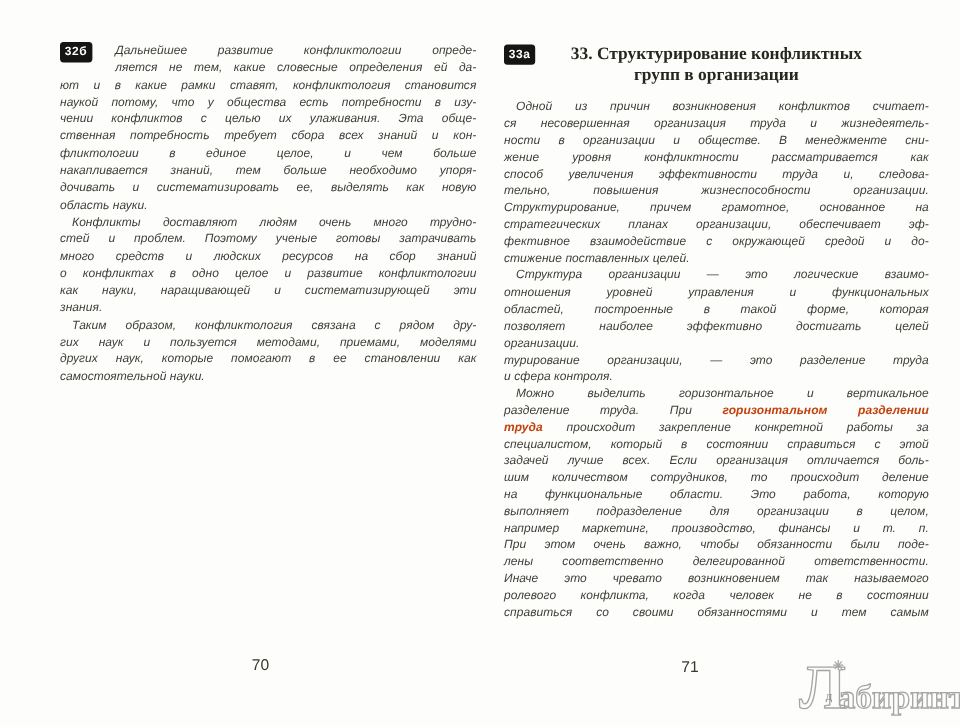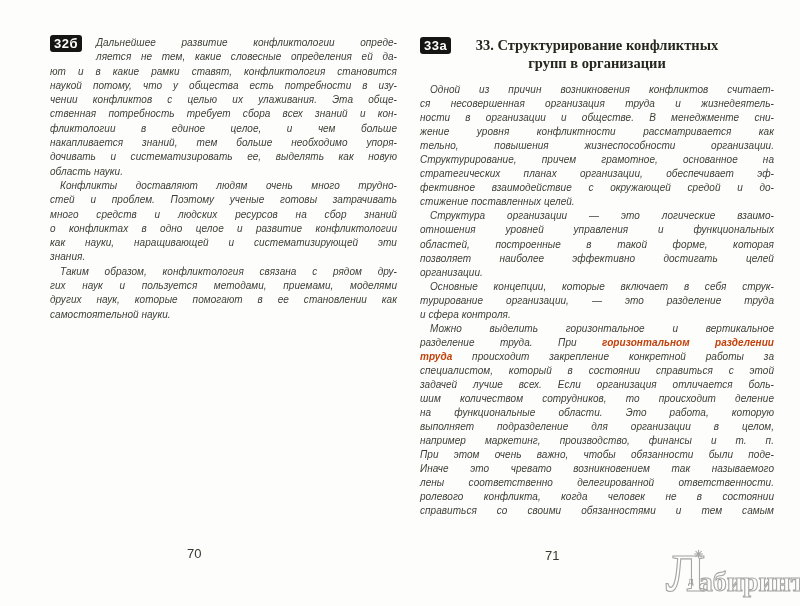--- a/index.html
+++ b/index.html
@@ -21,37 +21,37 @@
   }
   #right-col .line{line-height:14.05px;}
   .line.last{text-align-last:left;}
   .line.pfirst{padding-left:10px;}
   .line.hang{padding-left:46px;}
   .line b{font-weight:bold;color:#c2410c;}
 
   .badge{
     position:absolute;display:inline-block;
     background:#151514;color:#ffffff;
-    font-weight:bold;font-size:13px;line-height:15px;
+    font-weight:bold;font-size:10px;line-height:15px;
     padding:1px 4px 1px 4px;border-radius:3px;
     letter-spacing:0.5px;
   }
   #badge-left{left:0;top:-1px;}
   #badge-right{left:0;top:1px;text-align:right;}
 
   .heading{
     position:relative;
     text-align:center;font-weight:bold;
     font-size:14.5px;line-height:18px;color:#26261f;
     margin:0 0 11px 0;
   }
   .heading .hline{display:block;font-family:Liberation Serif, serif;}
 
   .page-number{
-    position:absolute;width:60px;
+    position:absolute;width:60px;text-align:center;
     font-size:13px;color:#38382f;
   }
   #page-number-left{left:187px;top:546px;}
   #page-number-right{left:545px;top:548px;}
 
   .watermark{
     position:absolute;left:666px;top:548px;white-space:nowrap;
     color:transparent;
     -webkit-text-stroke:1.1px #a6a6a4;
     font-family:"Liberation Serif", serif;font-weight:bold;
@@ -107,51 +107,51 @@
     <span class="badge" id="badge-right">33а</span>
     <span class="hline">33. Структурирование конфликтных</span>
     <span class="hline">групп в организации</span>
   </div>
   <div id="right-paragraphs">
       <div class="para">
         <div class="line pfirst"><span>Одной из причин возникновения конфликтов считает-</span></div>
         <div class="line"><span>ся несовершенная организация труда и жизнедеятель-</span></div>
         <div class="line"><span>ности в организации и обществе. В менеджменте сни-</span></div>
         <div class="line"><span>жение уровня конфликтности рассматривается как</span></div>
+        <div class="line"><span>способ увеличения эффективности труда и, следова-</span></div>
         <div class="line"><span>тельно, повышения жизнеспособности организации.</span></div>
         <div class="line"><span>Структурирование, причем грамотное, основанное на</span></div>
         <div class="line"><span>стратегических планах организации, обеспечивает эф-</span></div>
         <div class="line"><span>фективное взаимодействие с окружающей средой и до-</span></div>
         <div class="line last"><span>стижение поставленных целей.</span></div>
       </div>
       <div class="para">
         <div class="line pfirst"><span>Структура организации — это логические взаимо-</span></div>
         <div class="line"><span>отношения уровней управления и функциональных</span></div>
         <div class="line"><span>областей, построенные в такой форме, которая</span></div>
         <div class="line"><span>позволяет наиболее эффективно достигать целей</span></div>
         <div class="line last"><span>организации.</span></div>
       </div>
       <div class="para">
-        <div class="line pfirst"><span>Основные концепции, которые включает в себя струк-</span></div>
         <div class="line"><span>турирование организации, — это разделение труда</span></div>
         <div class="line last"><span>и сфера контроля.</span></div>
       </div>
       <div class="para">
         <div class="line pfirst"><span>Можно выделить горизонтальное и вертикальное</span></div>
         <div class="line"><span>разделение труда. При </span><b>горизонтальном разделении</b></div>
         <div class="line"><b>труда</b><span> происходит закрепление конкретной работы за</span></div>
         <div class="line"><span>специалистом, который в состоянии справиться с этой</span></div>
         <div class="line"><span>задачей лучше всех. Если организация отличается боль-</span></div>
         <div class="line"><span>шим количеством сотрудников, то происходит деление</span></div>
         <div class="line"><span>на функциональные области. Это работа, которую</span></div>
         <div class="line"><span>выполняет подразделение для организации в целом,</span></div>
         <div class="line"><span>например маркетинг, производство, финансы и т. п.</span></div>
         <div class="line"><span>При этом очень важно, чтобы обязанности были поде-</span></div>
+        <div class="line"><span>лены соответственно делегированной ответственности.</span></div>
         <div class="line"><span>Иначе это чревато возникновением так называемого</span></div>
-        <div class="line"><span>лены соответственно делегированной ответственности.</span></div>
         <div class="line"><span>ролевого конфликта, когда человек не в состоянии</span></div>
         <div class="line"><span>справиться со своими обязанностями и тем самым</span></div>
       </div>
     </div>
 </div>
 
 <div class="page-number" id="page-number-left">70</div>
 
 <div class="page-number" id="page-number-right">71</div>
 

